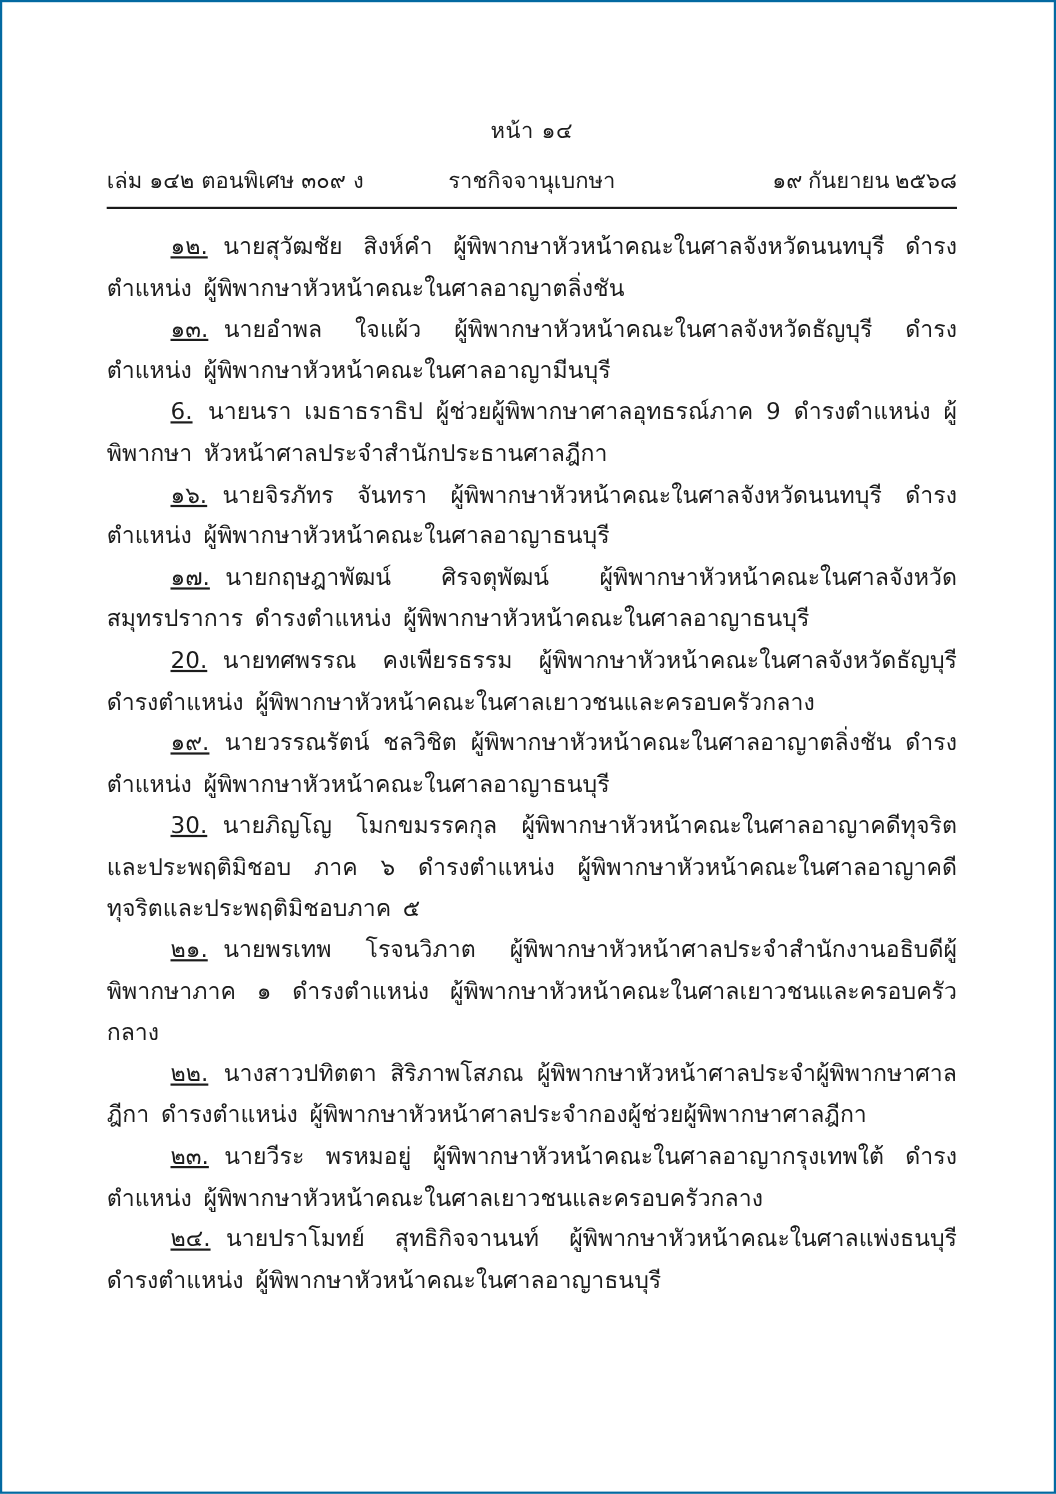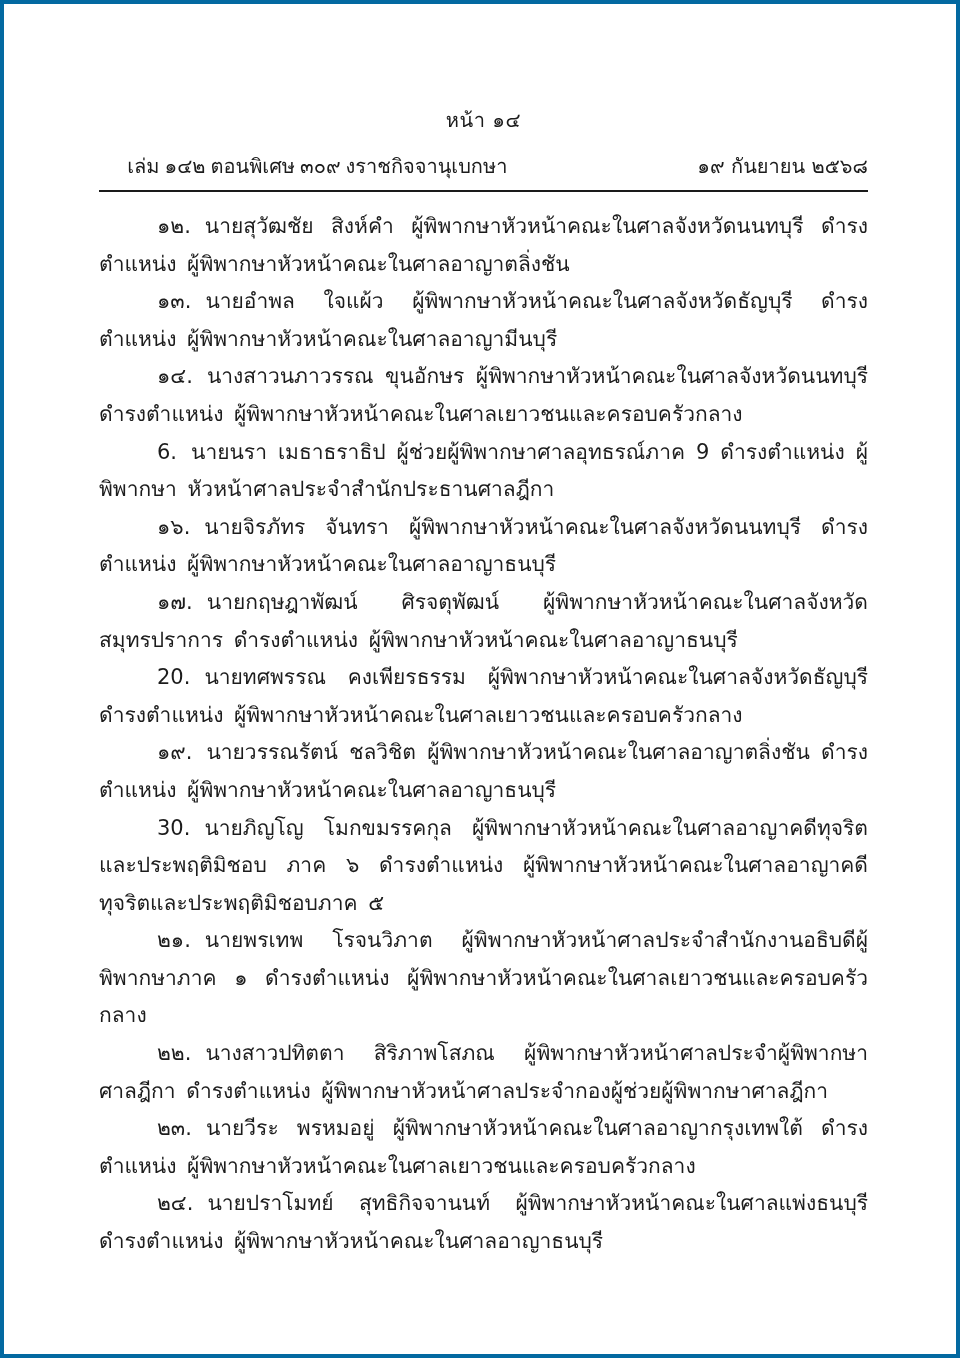--- a/index.html
+++ b/index.html
@@ -9,21 +9,21 @@
     height: 1358px;
     position: relative;
     font-family: "DejaVu Sans", "Liberation Sans", sans-serif;
     color: #1c1c1c;
     overflow: hidden;
   }
   .page {
     width: 960px;
     height: 1358px;
     background: #ffffff;
-    border: 4px solid #0369a1;
+    border: 2px solid #0369a1;
     position: relative;
   }
   .content {
     position: absolute;
     left: 95px;
     right: 88px;
     top: 0;
   }
   .page-label {
     text-align: center;
@@ -31,40 +31,41 @@
     margin-top: 100px;
     letter-spacing: 0.5px;
   }
   .masthead {
     display: flex;
     align-items: baseline;
     justify-content: space-between;
     font-size: 20px;
     margin-top: 14px;
   }
-  .masthead .vol   { flex: 1 1 0; text-align: right;  white-space: nowrap; font-family: Liberation Serif, serif; }
-  .masthead .title { flex: 1 1 0; text-align: left;white-space: nowrap; }
-  .masthead .date  { flex: 1 1 0; text-align: right; white-space: nowrap; }
+  .masthead .vol   { flex: 1 1 0; text-align: left;  white-space: nowrap; }
+  .masthead .title { flex: 1 1 0; text-align: center;white-space: nowrap; }
+  .masthead .date  { flex: 1 1 0; text-align: right; white-space: nowrap; font-family: Liberation Serif, serif; }
   .rule {
     border: 0;
     border-top: 2.5px solid #1a1a1a;
     margin-top: 8px;
   }
   .body-text {
     margin-top: 16px;
   }
   .body-text p {
     font-size: 21px;
     line-height: 37.6px;
     text-align: justify;
     text-indent: 58px;
     word-spacing: 4px;
   }
   .body-text p .num {
     margin-right: 14px;
+    text-decoration: underline;
   }
 </style>
 </head>
 <body>
 
 <div class="page">
   <div class="content">
 
     <div class="page-label">หน้า ๑๔</div>
 
@@ -72,21 +73,20 @@
       <span class="vol">เล่ม ๑๔๒ ตอนพิเศษ ๓๐๙ ง</span>
       <span class="title">ราชกิจจานุเบกษา</span>
       <span class="date">๑๙ กันยายน ๒๕๖๘</span>
     </div>
 
     <hr class="rule">
 
     <div class="body-text">
       <p><span class="num">๑๒.</span><span>นายสุวัฒชัย สิงห์คำ ผู้พิพากษาหัวหน้าคณะในศาลจังหวัดนนทบุรี ดำรงตำแหน่ง ผู้พิพากษาหัวหน้าคณะในศาลอาญาตลิ่งชัน</span></p>
       <p><span class="num">๑๓.</span><span>นายอำพล ใจแผ้ว ผู้พิพากษาหัวหน้าคณะในศาลจังหวัดธัญบุรี ดำรงตำแหน่ง ผู้พิพากษาหัวหน้าคณะในศาลอาญามีนบุรี</span></p>
-      <p><span class="num">๑๔.</span><span>นางสาวนภาวรรณ ขุนอักษร ผู้พิพากษาหัวหน้าคณะในศาลจังหวัดนนทบุรี ดำรงตำแหน่ง ผู้พิพากษาหัวหน้าคณะในศาลเยาวชนและครอบครัวกลาง</span></p>
       <p><span class="num">6.</span><span>นายนรา เมธาธราธิป ผู้ช่วยผู้พิพากษาศาลอุทธรณ์ภาค 9 ดำรงตำแหน่ง ผู้พิพากษา หัวหน้าศาลประจำสำนักประธานศาลฎีกา</span></p>
       <p><span class="num">๑๖.</span><span>นายจิรภัทร จันทรา ผู้พิพากษาหัวหน้าคณะในศาลจังหวัดนนทบุรี ดำรงตำแหน่ง ผู้พิพากษาหัวหน้าคณะในศาลอาญาธนบุรี</span></p>
       <p><span class="num">๑๗.</span><span>นายกฤษฎาพัฒน์ ศิรจตุพัฒน์ ผู้พิพากษาหัวหน้าคณะในศาลจังหวัดสมุทรปราการ ดำรงตำแหน่ง ผู้พิพากษาหัวหน้าคณะในศาลอาญาธนบุรี</span></p>
       <p><span class="num">20.</span><span>นายทศพรรณ คงเพียรธรรม ผู้พิพากษาหัวหน้าคณะในศาลจังหวัดธัญบุรี ดำรงตำแหน่ง ผู้พิพากษาหัวหน้าคณะในศาลเยาวชนและครอบครัวกลาง</span></p>
       <p><span class="num">๑๙.</span><span>นายวรรณรัตน์ ชลวิชิต ผู้พิพากษาหัวหน้าคณะในศาลอาญาตลิ่งชัน ดำรงตำแหน่ง ผู้พิพากษาหัวหน้าคณะในศาลอาญาธนบุรี</span></p>
       <p><span class="num">30.</span><span>นายภิญโญ โมกขมรรคกุล ผู้พิพากษาหัวหน้าคณะในศาลอาญาคดีทุจริตและประพฤติมิชอบ ภาค ๖ ดำรงตำแหน่ง ผู้พิพากษาหัวหน้าคณะในศาลอาญาคดีทุจริตและประพฤติมิชอบภาค ๕</span></p>
       <p><span class="num">๒๑.</span><span>นายพรเทพ โรจนวิภาต ผู้พิพากษาหัวหน้าศาลประจำสำนักงานอธิบดีผู้พิพากษาภาค ๑ ดำรงตำแหน่ง ผู้พิพากษาหัวหน้าคณะในศาลเยาวชนและครอบครัวกลาง</span></p>
       <p><span class="num">๒๒.</span><span>นางสาวปทิตตา สิริภาพโสภณ ผู้พิพากษาหัวหน้าศาลประจำผู้พิพากษาศาลฎีกา ดำรงตำแหน่ง ผู้พิพากษาหัวหน้าศาลประจำกองผู้ช่วยผู้พิพากษาศาลฎีกา</span></p>
       <p><span class="num">๒๓.</span><span>นายวีระ พรหมอยู่ ผู้พิพากษาหัวหน้าคณะในศาลอาญากรุงเทพใต้ ดำรงตำแหน่ง ผู้พิพากษาหัวหน้าคณะในศาลเยาวชนและครอบครัวกลาง</span></p>
       <p><span class="num">๒๔.</span><span>นายปราโมทย์ สุทธิกิจจานนท์ ผู้พิพากษาหัวหน้าคณะในศาลแพ่งธนบุรี ดำรงตำแหน่ง ผู้พิพากษาหัวหน้าคณะในศาลอาญาธนบุรี</span></p>

